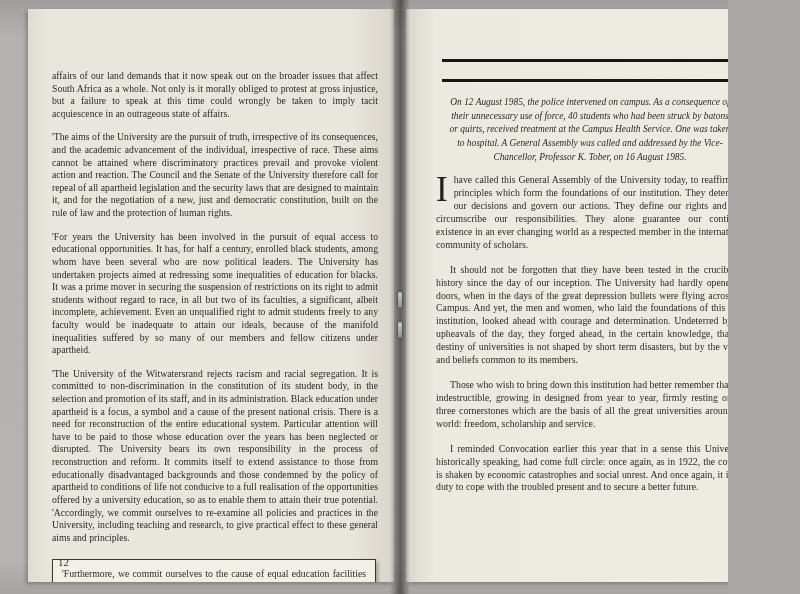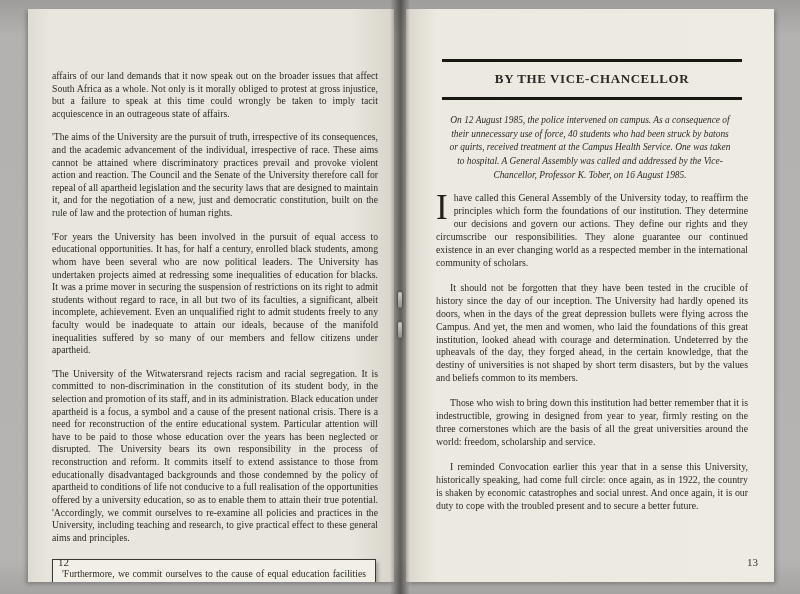--- a/index.html
+++ b/index.html
@@ -3,21 +3,21 @@
 <meta charset="utf-8">
 <style>
   html, body {
     margin: 0;
     padding: 0;
     background: #a9a8a6;
     font-family: "Liberation Serif", serif;
   }
   #scan {
     position: relative;
-    width: 800px;
+    width: 728px;
     height: 594px;
     background: linear-gradient(180deg, #9e9d9b 0%, #b3b2b0 6%, #b5b4b2 94%, #a5a4a2 100%);
     overflow: hidden;
   }
   .page {
     position: absolute;
     top: 9px;
     height: 573px;
     overflow: hidden;
     color: #2b2a26;
@@ -140,21 +140,20 @@
       <p>'For years the University has been involved in the pursuit of equal access to educational opportunities. It has, for half a century, enrolled black students, among whom have been several who are now political leaders. The University has undertaken projects aimed at redressing some inequalities of education for blacks. It was a prime mover in securing the suspension of restrictions on its right to admit students without regard to race, in all but two of its faculties, a significant, albeit incomplete, achievement. Even an unqualified right to admit students freely to any faculty would be inadequate to attain our ideals, because of the manifold inequalities suffered by so many of our members and fellow citizens under apartheid.</p>
       <p>'The University of the Witwatersrand rejects racism and racial segregation. It is committed to non-discrimination in the constitution of its student body, in the selection and promotion of its staff, and in its administration. Black education under apartheid is a focus, a symbol and a cause of the present national crisis. There is a need for reconstruction of the entire educational system. Particular attention will have to be paid to those whose education over the years has been neglected or disrupted. The University bears its own responsibility in the process of reconstruction and reform. It commits itself to extend assistance to those from educationally disadvantaged backgrounds and those condemned by the policy of apartheid to conditions of life not conducive to a full realisation of the opportunities offered by a university education, so as to enable them to attain their true potential. 'Accordingly, we commit ourselves to re-examine all policies and practices in the University, including teaching and research, to give practical effect to these general aims and principles.</p>
       <div class="boxed-quote">'Furthermore, we commit ourselves to the cause of equal education facilities and prospects for all, including the repeal of the entire body of legislation requiring separate facilities in education, health and welfare on the grounds of race.'</div>
     </div>
     <div class="page-number">12</div>
   </div>
 
   <div class="page" id="right-page">
     <div class="right-body">
       <div class="title-box">
-        <span class="title-line">BY THE VICE-CHANCELLOR</span>
       </div>
       <div class="intro">On 12 August 1985, the police intervened on campus. As a consequence of their unnecessary use of force, 40 students who had been struck by batons or quirts, received treatment at the Campus Health Service. One was taken to hospital. A General Assembly was called and addressed by the Vice-Chancellor, Professor K. Tober, on 16 August 1985.</div>
       <div class="right-text">
         <p class="lead-paragraph"><span class="drop-cap">I</span><span>have called this General Assembly of the University today, to reaffirm the principles which form the foundations of our institution. They determine our decisions and govern our actions. They define our rights and they circumscribe our responsibilities. They alone guarantee our continued existence in an ever changing world as a respected member in the international community of scholars.</span></p>
         <p>It should not be forgotten that they have been tested in the crucible of history since the day of our inception. The University had hardly opened its doors, when in the days of the great depression bullets were flying across the Campus. And yet, the men and women, who laid the foundations of this great institution, looked ahead with courage and determination. Undeterred by the upheavals of the day, they forged ahead, in the certain knowledge, that the destiny of universities is not shaped by short term disasters, but by the values and beliefs common to its members.</p>
         <p>Those who wish to bring down this institution had better remember that it is indestructible, growing in designed from year to year, firmly resting on the three cornerstones which are the basis of all the great universities around the world: freedom, scholarship and service.</p>
         <p>I reminded Convocation earlier this year that in a sense this University, historically speaking, had come full circle:  once again, as in 1922, the country is shaken by economic catastrophes and social unrest.  And once again, it is our duty to cope with the troubled present and to secure a better future.</p>
 
       </div>
     </div>

